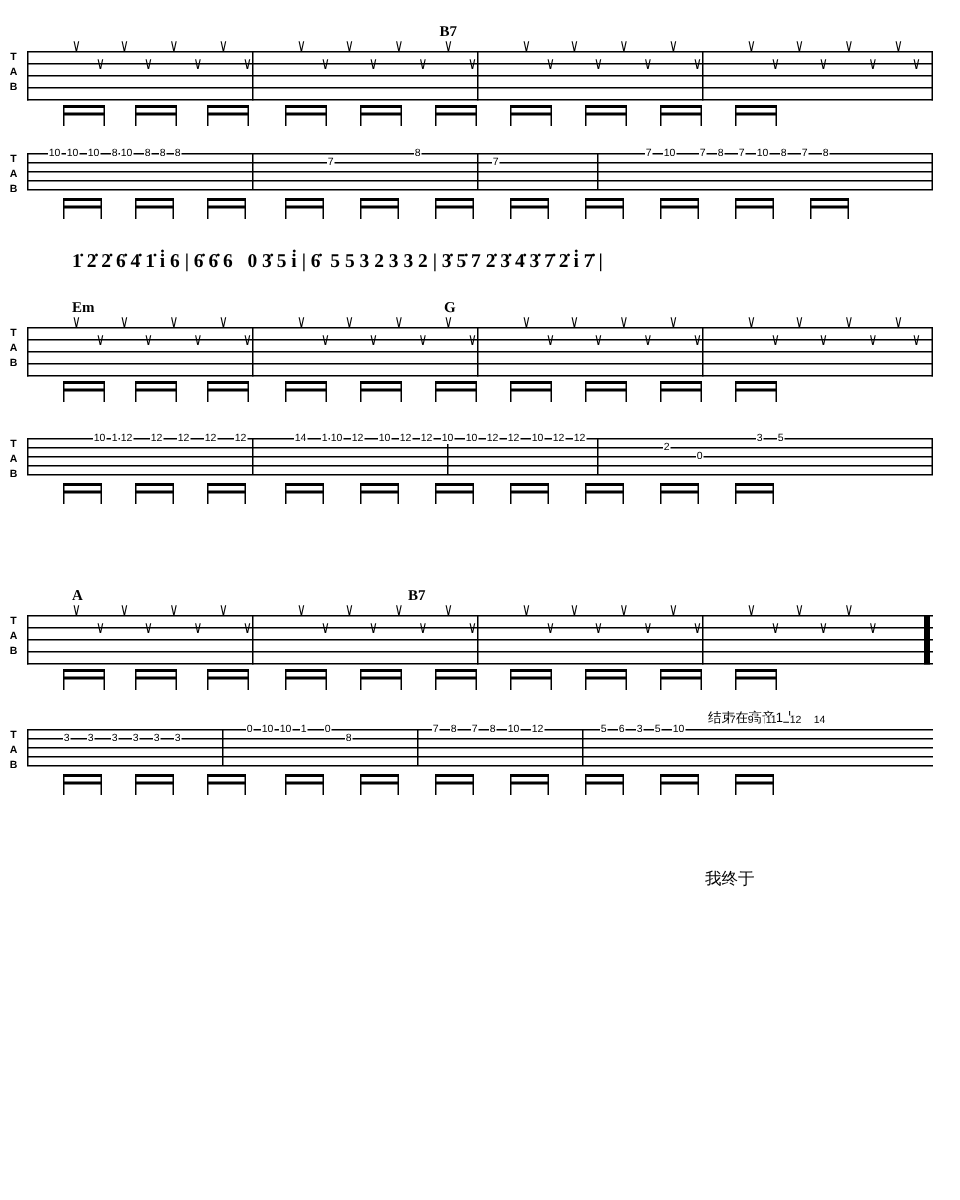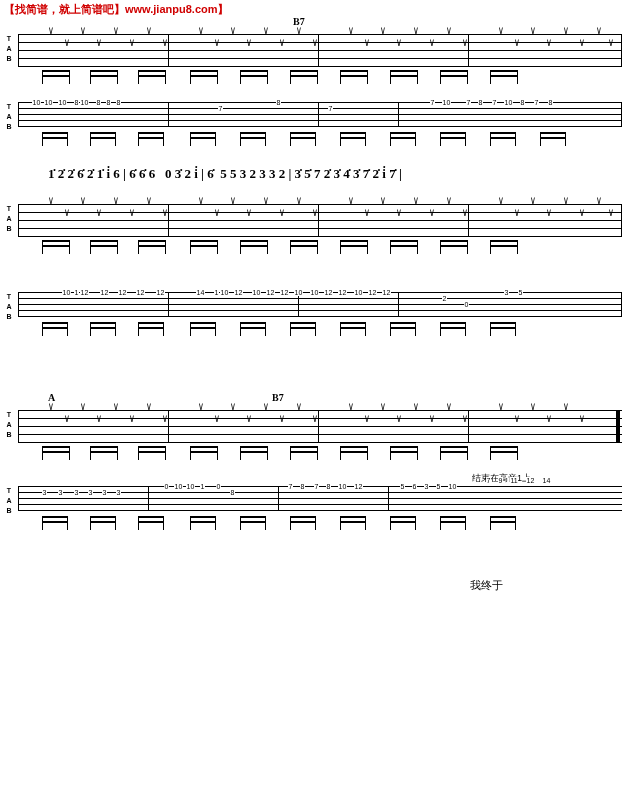--- a/index.html
+++ b/index.html
@@ -185,21 +185,20 @@
     font-size: 11px;
     color: #000;
     white-space: nowrap;
   }
 </style>
 </head>
 <body>
 
 <div class="page">
 
-  <div class="watermark">【找简谱，就上简谱吧】www.jianpu8.com】</div>
 
   <div class="system" style="top:16px;">
 
     <div class="chordrow">
       <div class="chord" style="left:293px; top:0px;">B7</div>
     </div>
 
     <div class="staff">
       <div class="tabword" style="top:4px;">T<br>A<br>B</div>
       <div class="line" style="top:4px;"></div>
@@ -415,26 +414,30 @@
           <div class="bm" style="top:0;"></div>
           <div class="bm" style="top:5px;"></div>
           <div class="st" style="left:0;"></div>
           <div class="st" style="right:0;"></div>
         </div>
     </div>
   </div>
 
   <div class="system" style="top:162px;">
     <div class="jianpu">
-      <div class="jp" style="left:30px; top:4px;">1̇ 2̇ 2̇ 6̇ 2̇ 1̇ i̇ 6 | 6̇ 6̇ 6   0 3̇ 2 i̇ | 6̇  5 5 3 2 3 3 2 | 3̇ 5̇ 7 2̇ 3̇ 4̇ 3̇ 7̇ 2̇ i̇ 7̇ |</div>
+      <div class="jp" style="left:30px; top:4px;">1̇ 2̇ 2̇ 6̇ 4̇ 1̇ i̇ 6 | 6̇ 6̇ 6   0 3̇ 5 i̇ | 6̇  5 5 3 2 3 3 2 | 3̇ 5̇ 7 2̇ 3̇ 4̇ 3̇ 7̇ 2̇ i̇ 7̇ |</div>
     </div>
   </div>
 
   <div class="system" style="top:200px;">
 
+    <div class="chordrow">
+      <div class="chord" style="left:48px; top:0px;">Em</div>
+      <div class="chord" style="left:296px; top:0px;">G</div>
+    </div>
 
     <div class="staff">
       <div class="tabword" style="top:4px;">T<br>A<br>B</div>
       <div class="line" style="top:4px;"></div>
       <div class="line" style="top:12px;"></div>
       <div class="line" style="top:20px;"></div>
       <div class="line" style="top:28px;"></div>
       <div class="line" style="top:36px;"></div>
       <div class="bar" style="left:0; top:4px; height:33px;"></div>
       <div class="bar" style="left:150px; top:4px; height:33px;"></div>

